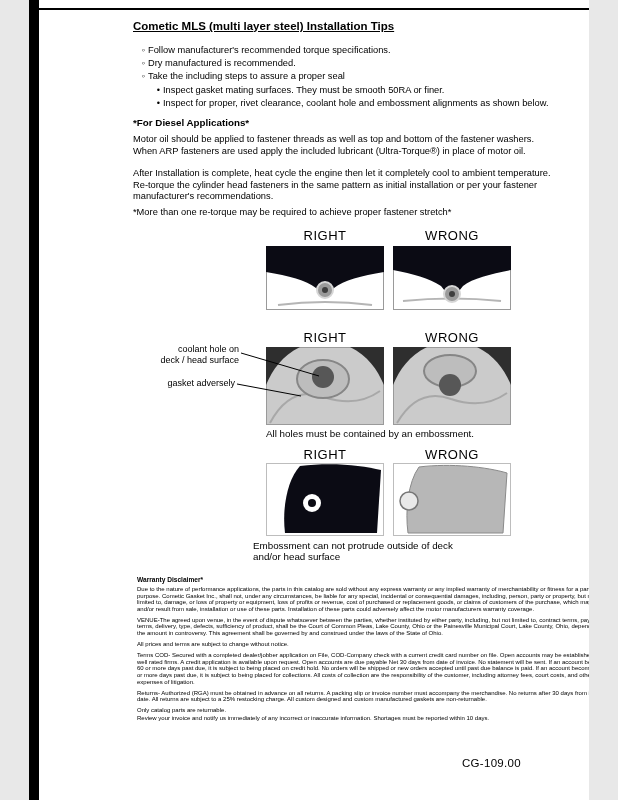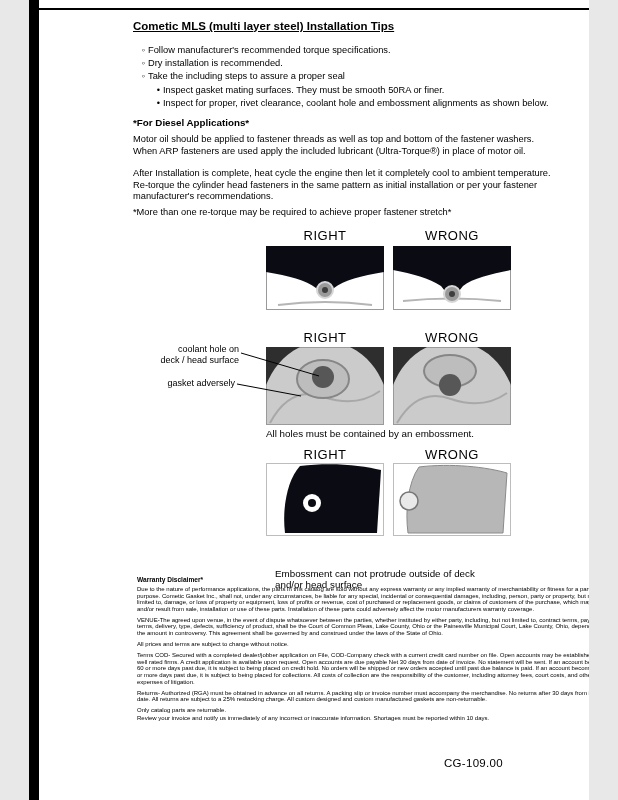--- a/index.html
+++ b/index.html
@@ -20,40 +20,40 @@
   .para{font-size:9.3px;line-height:11.6px;width:424px;}
   .note{font-size:9.3px;white-space:nowrap;}
   .fig-head{font-size:13px;letter-spacing:.5px;width:118px;text-align:center;}
   .fig{width:118px;height:auto;display:block;}
   .caption{font-size:9.8px;white-space:nowrap;}
   .ann{font-size:9px;line-height:10.5px;text-align:right;}
   .warr-h{font-size:6.6px;font-weight:bold;}
   .warr{width:474px;font-size:6px;line-height:6.6px;}
   .warr p{margin:0 0 4.5px 0;}
   .warr .tight{margin:0 0 1px 0;}
-  .footer-code{font-size:11.5px;letter-spacing:.3px;}
+  .footer-code{font-size:11.5px;letter-spacing:.3px;margin-left:18px;}
 </style>
 </head>
 <body>
 
 <div class="page">
 
   <div class="left-strip"></div>
   <div class="top-rule"></div>
 
   <div class="abs title" style="left:104px;top:20px;">Cometic MLS (multi layer steel) Installation Tips</div>
 
   <div class="abs tips" style="left:110px;top:44px;">
     <div class="tip">
       <span class="mk">◦</span>
       <span>Follow manufacturer's recommended torque specifications.</span>
     </div>
     <div class="tip">
       <span class="mk">◦</span>
-      <span>Dry installation is recommended.</span>
+      <span>Dry manufactured is recommended.</span>
     </div>
     <div class="tip">
       <span class="mk">◦</span>
       <span>Take the including steps to assure a proper seal</span>
     </div>
     <div class="tip sub">
       <span class="mk">•</span>
       <span>Inspect gasket mating surfaces.  They must be smooth 50RA or finer.</span>
     </div>
     <div class="tip sub">
@@ -130,21 +130,21 @@
     <circle cx="46" cy="40" r="9" fill="#ffffff"></circle>
     <circle cx="46" cy="40" r="4" fill="#0b0b14"></circle>
   </svg>
 
   <svg class="abs fig" style="left:364px;top:463px;" width="118" height="73" viewBox="0 0 118 73">
     <rect x="0.5" y="0.5" width="117" height="72" fill="#ffffff" stroke="#bdbdbd"></rect>
     <path d="M26,4 C58,0 94,4 114,10 L110,70 H15 C12,48 15,19 26,4 Z" fill="#b7b7b7" stroke="#8a8a8a"></path>
     <circle cx="16" cy="38" r="9" fill="#e9e9e9" stroke="#777777" stroke-width="1.5"></circle>
   </svg>
 
-  <div class="abs caption" style="left:246px;top:540px;margin-top:28px;">
+  <div class="abs caption" style="left:224px;top:540px;">
     <div>Embossment can not protrude outside of deck</div>
     <div>and/or head surface</div>
   </div>
 
   <div class="abs warr-h" style="left:108px;top:576px;">Warranty Disclaimer*</div>
   <div class="abs warr" style="left:108px;top:586px;">
     <p>Due to the nature of performance applications, the parts in this catalog are sold without any express warranty or any implied warranty of merchantability or fitness for a particular purpose.  Cometic Gasket Inc., shall not, under any circumstances, be liable for any special, incidental or consequential damages, including, person, party or property, but not limited to, damage, or loss of property or equipment, loss of profits or revenue, cost of purchased or replacement goods, or claims of customers of the purchase, which may arise and/or result from sale, installation or use of these parts.  Installation of these parts could adversely affect the motor manufacturers warranty coverage.</p>
     <p>VENUE-The agreed upon venue, in the event of dispute whatsoever between the parties, whether instituted by either party, including, but not limited to, contract terms, payment terms, delivery, type, defects, sufficiency of product, shall be the Court of Common Pleas, Lake County, Ohio or the Painesville Municipal Court, Lake County, Ohio, depending on the amount in controversy. This agreement shall be governed by and construed under the laws of the State of Ohio.</p>
     <p>All prices and terms are subject to change without notice.</p>
     <p>Terms COD- Secured with a completed dealer/jobber application on File, COD-Company check with a current credit card number on file.  Open accounts may be established by well rated firms.  A credit application is available upon request.  Open accounts are due payable Net 30 days from date of invoice.  No statement will be sent.  If an account becomes 60 or more days past due, it is subject to being placed on credit hold.  No orders will be shipped or new orders accepted until past due balance is paid.  If an account becomes 90 or more days past due, it is subject to being placed for collections.  All costs of collection are the responsibility of the customer, including attorney fees, court costs, and other expenses of litigation.</p>

